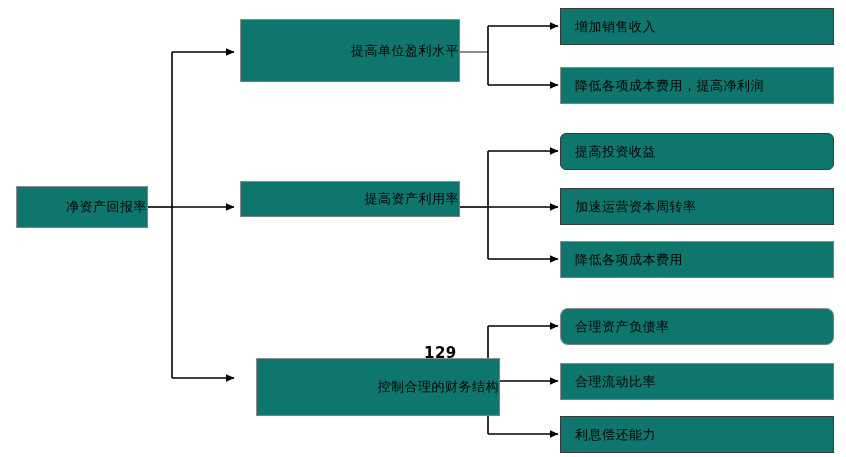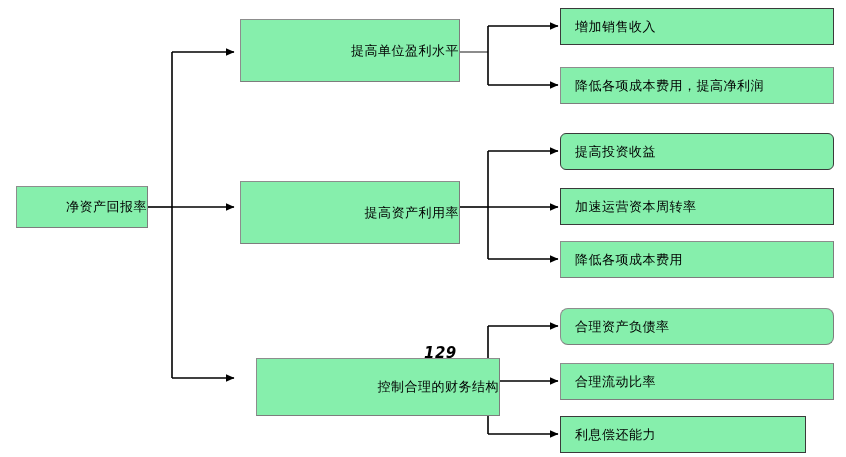--- a/index.html
+++ b/index.html
@@ -20,21 +20,21 @@
   #wires {
     position: absolute;
     left: 0;
     top: 0;
     width: 846px;
     height: 457px;
   }
   .node {
     position: absolute;
     box-sizing: border-box;
-    background: #86efac;
+    background: #0f766e;
     border: 1px solid #8d8d8d;
     border-right-color: #7d7d7d;
     border-bottom-color: #7d7d7d;
     display: flex;
     align-items: center;
     color: #000000;
     font-size: 13px;
     letter-spacing: 0.5px;
     line-height: 1.2;
     white-space: nowrap;
@@ -48,21 +48,20 @@
   .node.left-text {
     justify-content: flex-start;
     padding-left: 14px;
   }
   .page-number {
     position: absolute;
     color: #000000;
     font-weight: bold;
     font-size: 15px;
     letter-spacing: 0.5px;
-    font-style: italic;
   }
 </style>
 </head>
 <body>
 
 <div id="canvas">
 
   <svg id="wires" viewBox="0 0 846 457" xmlns="http://www.w3.org/2000/svg">
     <defs>
       <marker id="arrow" markerWidth="9" markerHeight="8" refX="8.5" refY="4" orient="auto" markerUnits="userSpaceOnUse">
@@ -112,21 +111,21 @@
   </svg>
 
   <div class="node center-text" style="left:16px; top:186px; width:132px; height:42px;">
     <span>净资产回报率</span>
   </div>
 
   <div class="node center-text" style="left:240px; top:19px; width:220px; height:63px;">
     <span>提高单位盈利水平</span>
   </div>
 
-  <div class="node center-text" style="left:240px; top:181px; width:220px; height:63px;">
+  <div class="node center-text" style="left:240px; top:181px; width:220px; height:36px;">
     <span>提高资产利用率</span>
   </div>
 
   <div class="node center-text" style="left:256px; top:358px; width:244px; height:58px;">
     <span>控制合理的财务结构</span>
   </div>
 
   <div class="node left-text dark" style="left:560px; top:8px; width:274px; height:37px;">
     <span>增加销售收入</span>
   </div>
@@ -148,19 +147,19 @@
   </div>
 
   <div class="node left-text" style="left:560px; top:308px; width:274px; height:37px;border-radius:8px;">
     <span>合理资产负债率</span>
   </div>
 
   <div class="node left-text" style="left:560px; top:363px; width:274px; height:37px;">
     <span>合理流动比率</span>
   </div>
 
-  <div class="node left-text dark" style="left:560px; top:416px; width:246px; height:37px;">
+  <div class="node left-text dark" style="left:560px; top:416px; width:274px; height:37px;">
     <span>利息偿还能力</span>
   </div>
 
   <div class="page-number" style="left:424px; top:344px;">129</div>
 
 </div>
 
 </body></html>

